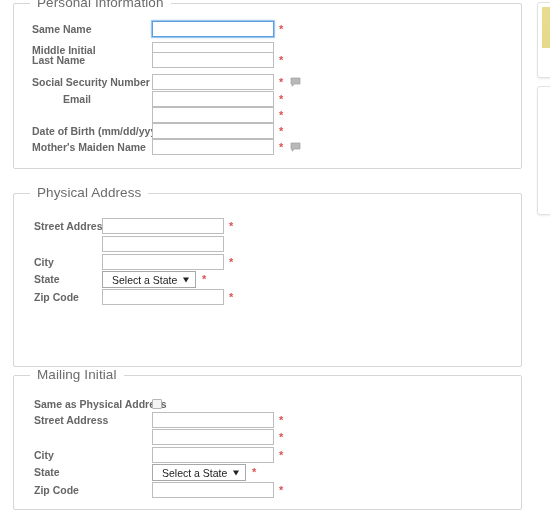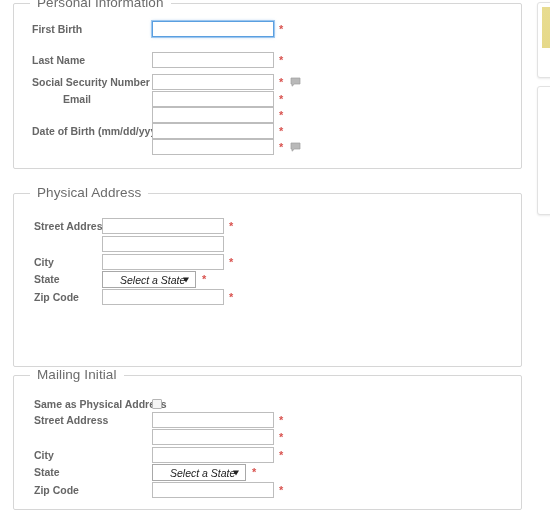--- a/index.html
+++ b/index.html
@@ -108,24 +108,23 @@
   
   .sel {
     position: absolute;
     box-sizing: border-box;
     height: 17px;
     border: 1px solid #a8a8a8;
     background: #ffffff;
     font-family: "Liberation Sans", "DejaVu Sans", sans-serif;
     font-size: 10.5px;
     color: #222222;
-    padding-left: 17px;
+    padding-left: 9px;
     display: flex;
     align-items: center;
-    font-style: italic;
   }
   .sel .sel-text {
     flex: 0 0 auto;
     white-space: nowrap;
   }
   .sel .sel-arrow {
     position: absolute;
     right: 6px;
     top: 50%;
     transform: translateY(-50%);
@@ -192,25 +191,29 @@
 </head>
 <body>
 
 <div id="page">
 
   <fieldset class="section" id="section-personal">
     <div class="section-legend">Personal Information</div>
     <div class="rows">
 
       <div class="row" style="top:17px;">
-        <span class="fld-label" style="left:18px;">First Birth</span>
+        <span class="fld-label" style="left:18px;">Same Name</span>
         <input class="txt focused" style="left: 138px; width: 122px;" type="text" value="">
         <span class="req" style="left:265px;">*</span>
       </div>
 
+      <div class="row" style="top:38px;">
+        <span class="fld-label" style="left:18px;">Middle Initial</span>
+        <input class="txt" style="left: 138px; width: 122px;" type="text" value="">
+      </div>
 
       <div class="row" style="top:48px;">
         <span class="fld-label" style="left:18px;">Last Name</span>
         <input class="txt" style="left: 138px; width: 122px;" type="text" value="">
         <span class="req" style="left:265px;">*</span>
       </div>
 
       <div class="row" style="top:70px;">
         <span class="fld-label" style="left:18px;text-align:right;">Social Security Number</span>
         <input class="txt" style="left: 138px; width: 122px;" type="text" value="">
@@ -233,20 +236,21 @@
         <span class="req" style="left:265px;">*</span>
       </div>
 
       <div class="row" style="top:119px;">
         <span class="fld-label" style="left:18px;">Date of Birth (mm/dd/yyyy)</span>
         <input class="txt" style="left: 138px; width: 122px;" type="text" value="">
         <span class="req" style="left:265px;">*</span>
       </div>
 
       <div class="row" style="top:135px;">
+        <span class="fld-label" style="left:18px;">Mother's Maiden Name</span>
         <input class="txt" style="left: 138px; width: 122px;" type="text" value="">
         <span class="req" style="left:265px;">*</span>
         <span class="help-icon" style="left:276px; top:3px;">
           <svg width="11" height="10" viewBox="0 0 11 10">
               <path d="M1 1h9v6H4.5L2 9.2V7H1z" fill="#b9b9b9" stroke="#9e9e9e" stroke-width="0.7"></path>
             </svg>
         </span>
       </div>
 
     </div>

